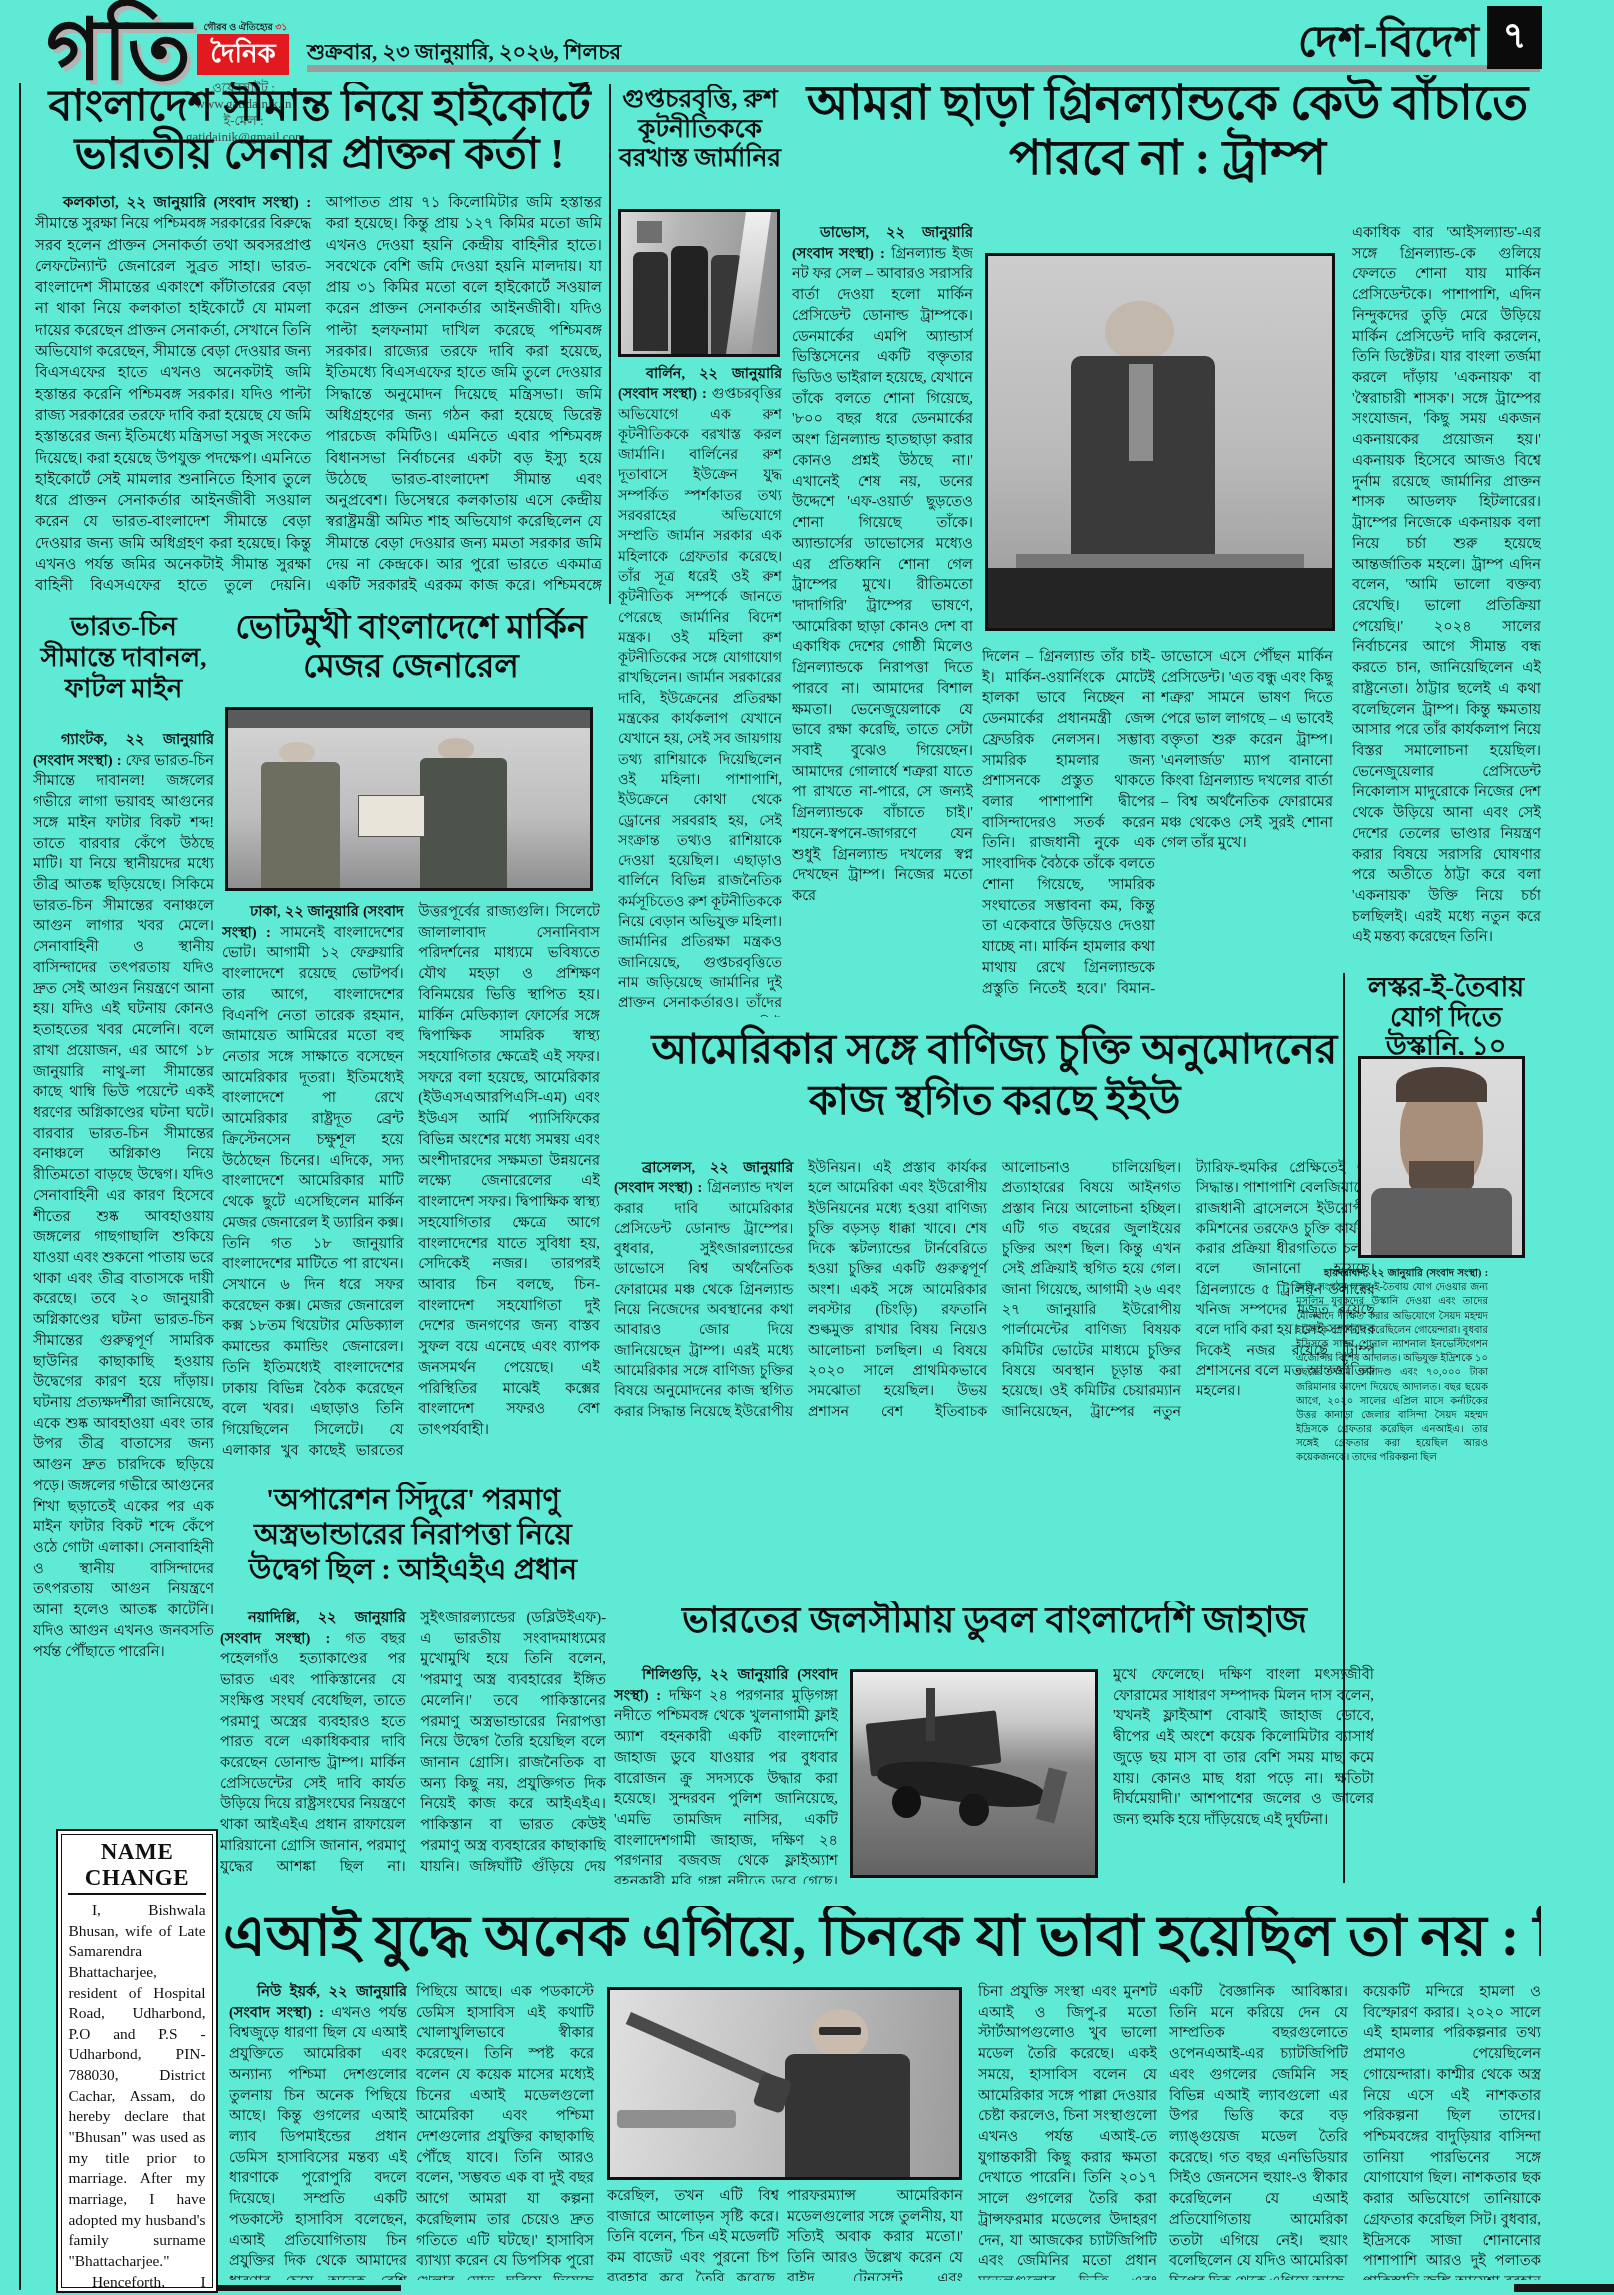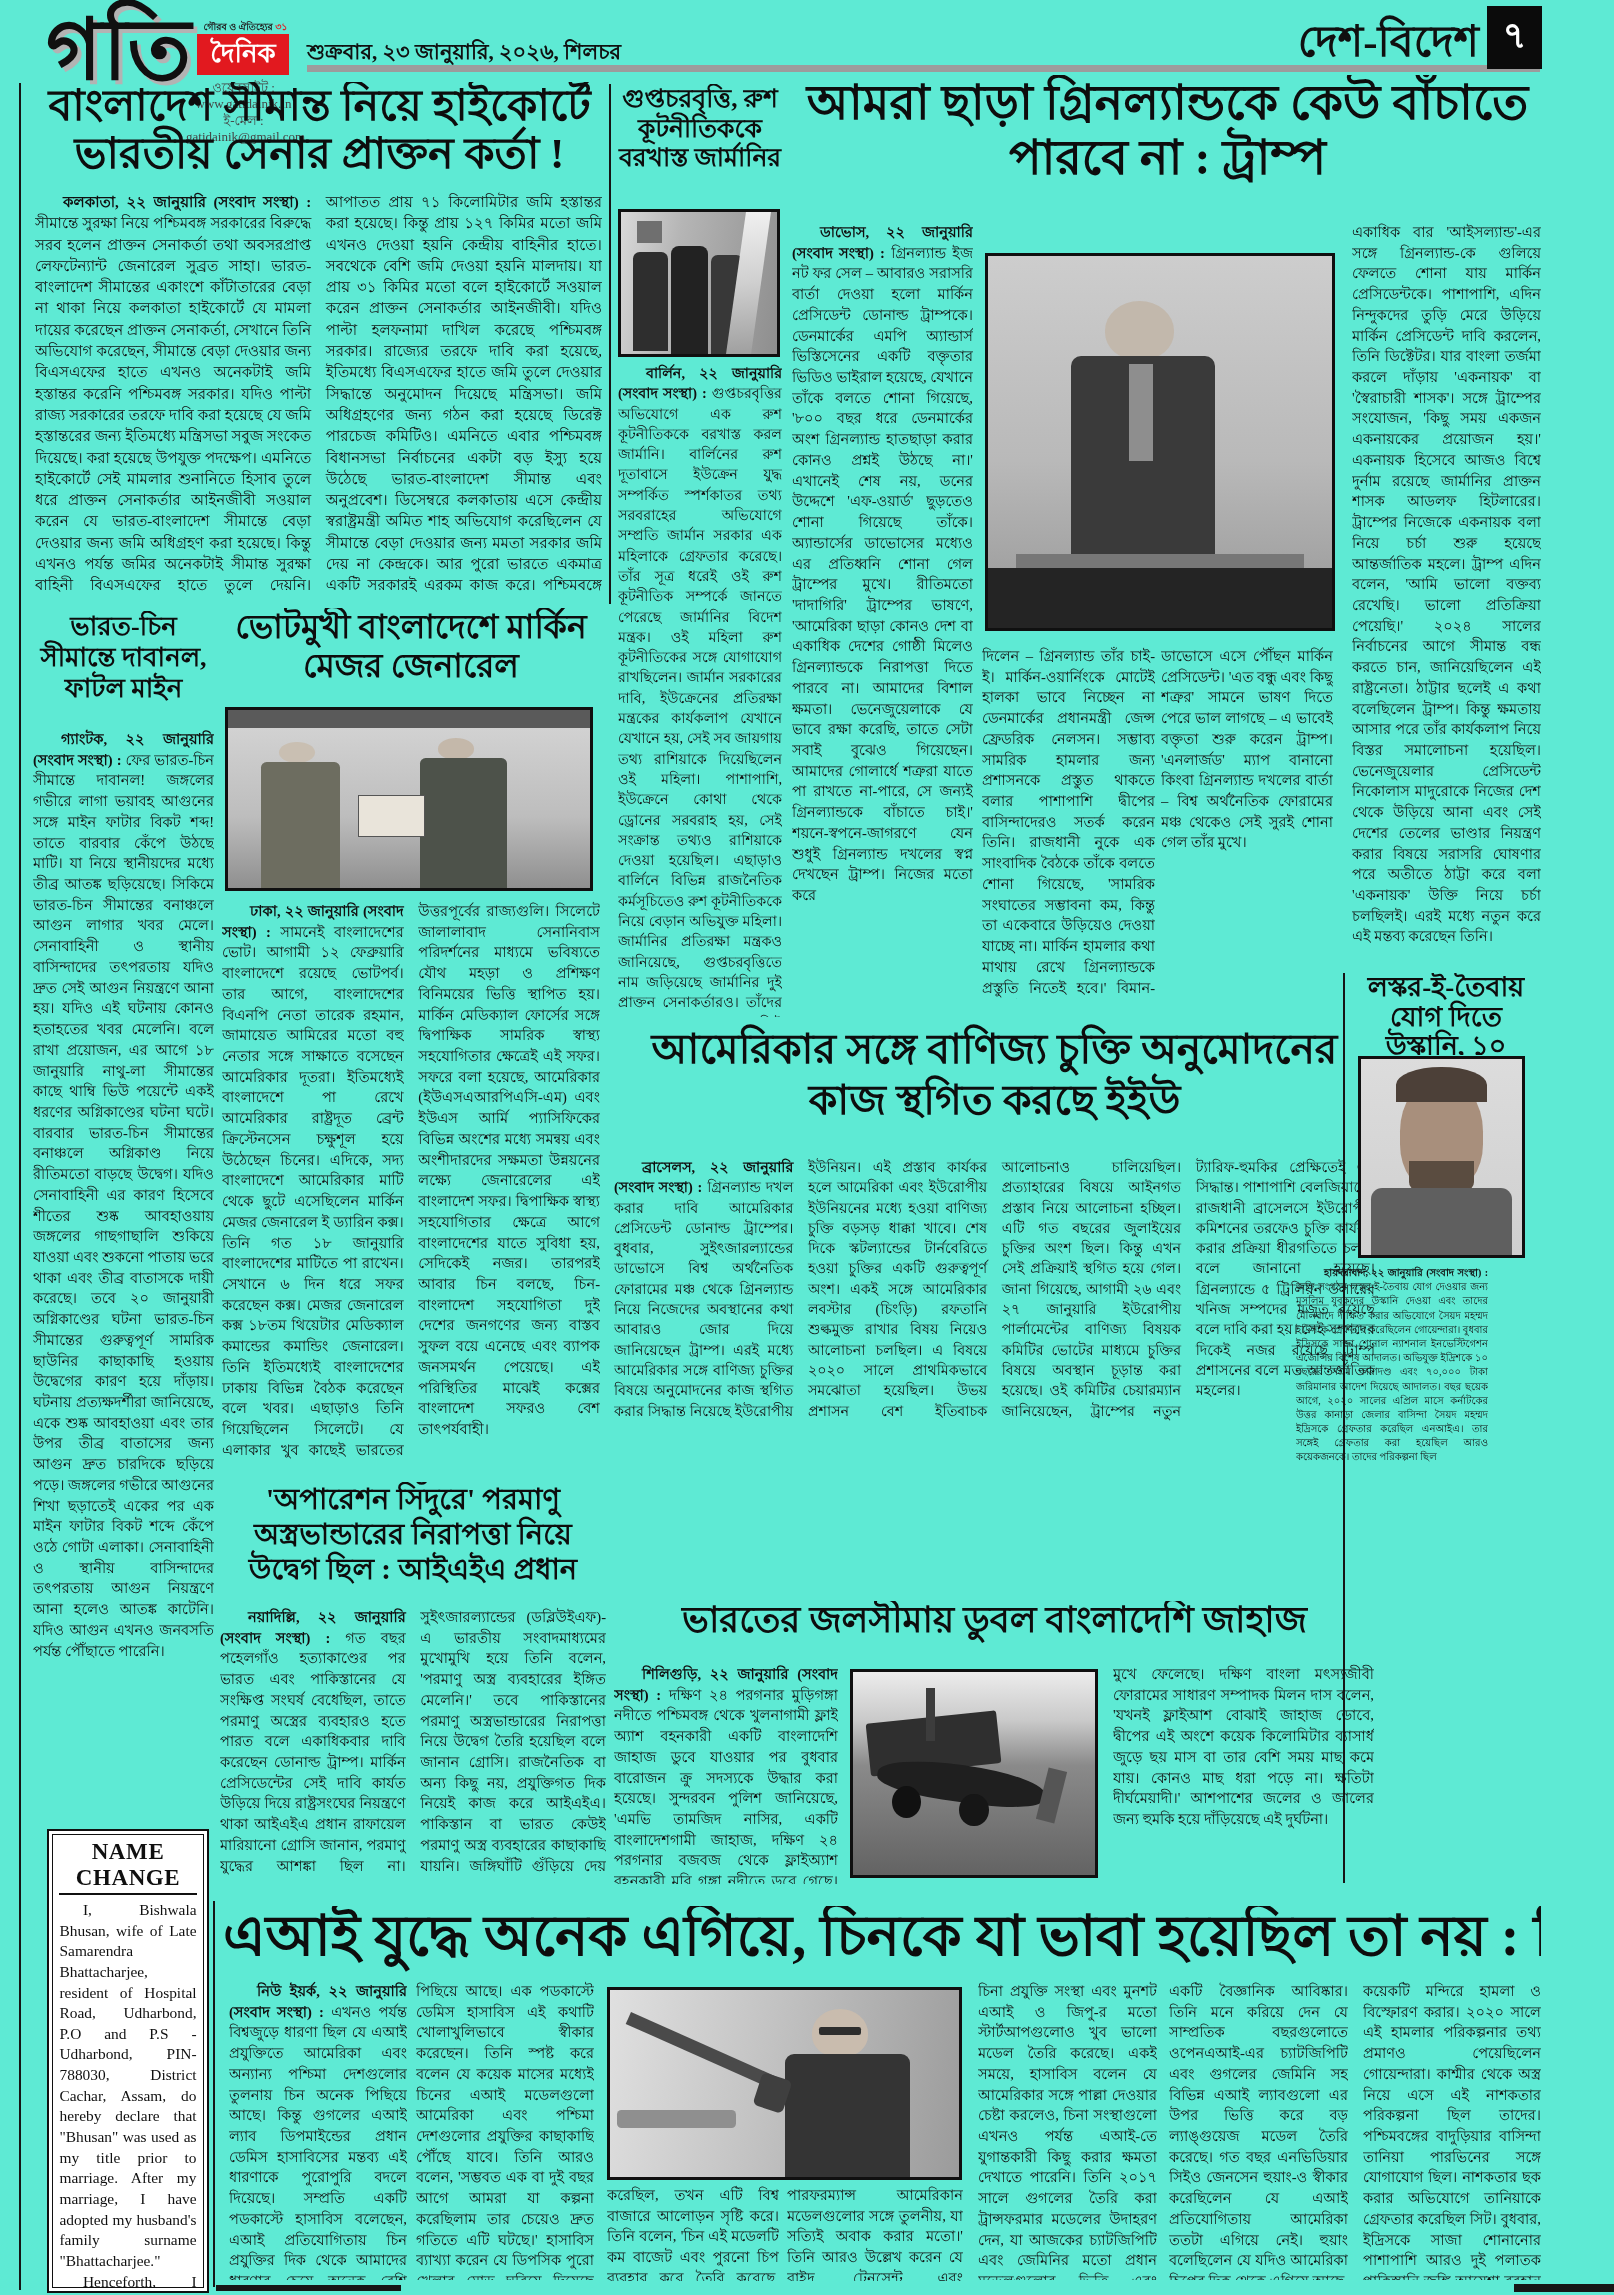--- a/index.html
+++ b/index.html
@@ -157,21 +157,21 @@
     <div style="left:42%;top:46%;width:9%;height:18%;background:#3f3f3f;border-radius:5.6px;transform:rotate(18deg);"></div>
   </div>
   <div class="abs bodytxt" style="left:607px;top:2185px;width:172px;height:96px;font-size:14.6px;">করেছিল, তখন এটি বিশ্ব বাজারে আলোড়ন সৃষ্টি করে। তিনি বলেন, 'চিন এই মডেলটি কম বাজেট এবং পুরনো চিপ ব্যবহার করে তৈরি করেছে, তবুও এর</div>
   <div class="abs bodytxt" style="left:787px;top:2185px;width:176px;height:96px;font-size:14.6px;">পারফরম্যান্স আমেরিকান মডেলগুলোর সঙ্গে তুলনীয়, যা সত্যিই অবাক করার মতো।' তিনি আরও উল্লেখ করেন যে বাইদু, টেনসেন্ট এবং আলিবাবার মতো বড়</div>
   <div class="abs bodytxt" style="left:978px;top:1981px;width:179px;height:299px;font-size:14.6px;">চিনা প্রযুক্তি সংস্থা এবং মুনশট এআই ও জিপু-র মতো স্টার্টআপগুলোও খুব ভালো মডেল তৈরি করেছে। একই সময়ে, হাসাবিস বলেন যে আমেরিকার সঙ্গে পাল্লা দেওয়ার চেষ্টা করলেও, চিনা সংস্থাগুলো এখনও পর্যন্ত এআই-তে যুগান্তকারী কিছু করার ক্ষমতা দেখাতে পারেনি। তিনি ২০১৭ সালে গুগলের তৈরি করা ট্রান্সফরমার মডেলের উদাহরণ দেন, যা আজকের চ্যাটজিপিটি এবং জেমিনির মতো প্রধান মডেলগুলোর ভিত্তি এবং আর্টিফিশিয়াল ইন্টেলিজেন্স জগতে একটি বড় গেম চেঞ্জার ছিল। ট্রান্সফরমার ছিল ২০১৭ সালে গুগল গবেষকদের</div>
   <div class="abs bodytxt" style="left:1169px;top:1981px;width:179px;height:299px;font-size:14.6px;">একটি বৈজ্ঞানিক আবিষ্কার। তিনি মনে করিয়ে দেন যে সাম্প্রতিক বছরগুলোতে ওপেনএআই-এর চ্যাটজিপিটি এবং গুগলের জেমিনি সহ বিভিন্ন এআই ল্যাবগুলো এর উপর ভিত্তি করে বড় ল্যাঙ্গুয়েজ মডেল তৈরি করেছে। গত বছর এনভিডিয়ার সিইও জেনসেন হুয়াং-ও স্বীকার করেছিলেন যে এআই প্রতিযোগিতায় আমেরিকা ততটা এগিয়ে নেই। হুয়াং বলেছিলেন যে যদিও আমেরিকা চিপের দিক থেকে এগিয়ে আছে, পরিকাঠামো এবং এআই মডেলের ক্ষেত্রে চিন আমেরিকার খুব কাছাকাছি রয়েছে।</div>
   <div class="abs bodytxt" style="left:1363px;top:1981px;width:178px;height:299px;font-size:14.6px;">কয়েকটি মন্দিরে হামলা ও বিস্ফোরণ করার। ২০২০ সালে এই হামলার পরিকল্পনার তথ্য প্রমাণও পেয়েছিলেন গোয়েন্দারা। কাশ্মীর থেকে অস্ত্র নিয়ে এসে এই নাশকতার পরিকল্পনা ছিল তাদের। পশ্চিমবঙ্গের বাদুড়িয়ার বাসিন্দা তানিয়া পারভিনের সঙ্গে যোগাযোগ ছিল। নাশকতার ছক করার অভিযোগে তানিয়াকে গ্রেফতার করেছিল সিট। বুধবার, ইদ্রিসকে সাজা শোনানোর পাশাপাশি আরও দুই পলাতক পাকিস্তানি জঙ্গি আয়েশা বুরহান ওরফে আয়েশা সিদ্দিকি ওরফে সৈয়দ আয়েশা এবং বিলাল দুরানির বিরুদ্ধে যথাক্রমে রেড কর্নার এবং ব্লু কর্নার নোটিস জারি করেছে এনআইএ।</div>
   <div class="rule-h" style="left:216px;top:2285px;width:185px;height:5.6px;"></div>
   <div class="rule-h" style="left:1514px;top:2284px;width:101px;height:7.8px;"></div>
 
-  <div class="abs notice" style="left:47px;top:1829px;width:158px;height:460px;">
+  <div class="abs notice" style="left:56px;top:1829px;width:158px;height:460px;">
     <div class="notice-inner">
       <h3>NAME CHANGE</h3>
       <p>I, Bishwala Bhusan, wife of Late Samarendra Bhattacharjee, resident of Hospital Road, Udharbond, P.O and P.S - Udharbond, PIN-788030, District Cachar, Assam, do hereby declare that "Bhusan" was used as my title prior to marriage. After my marriage, I have adopted my husband's family surname "Bhattacharjee."</p>
       <p>Henceforth, I shall be known as "Bishwala Bhattacharjee" for all official and legal purposes.</p>
     </div>
   </div>
 
 </div>
 
 

